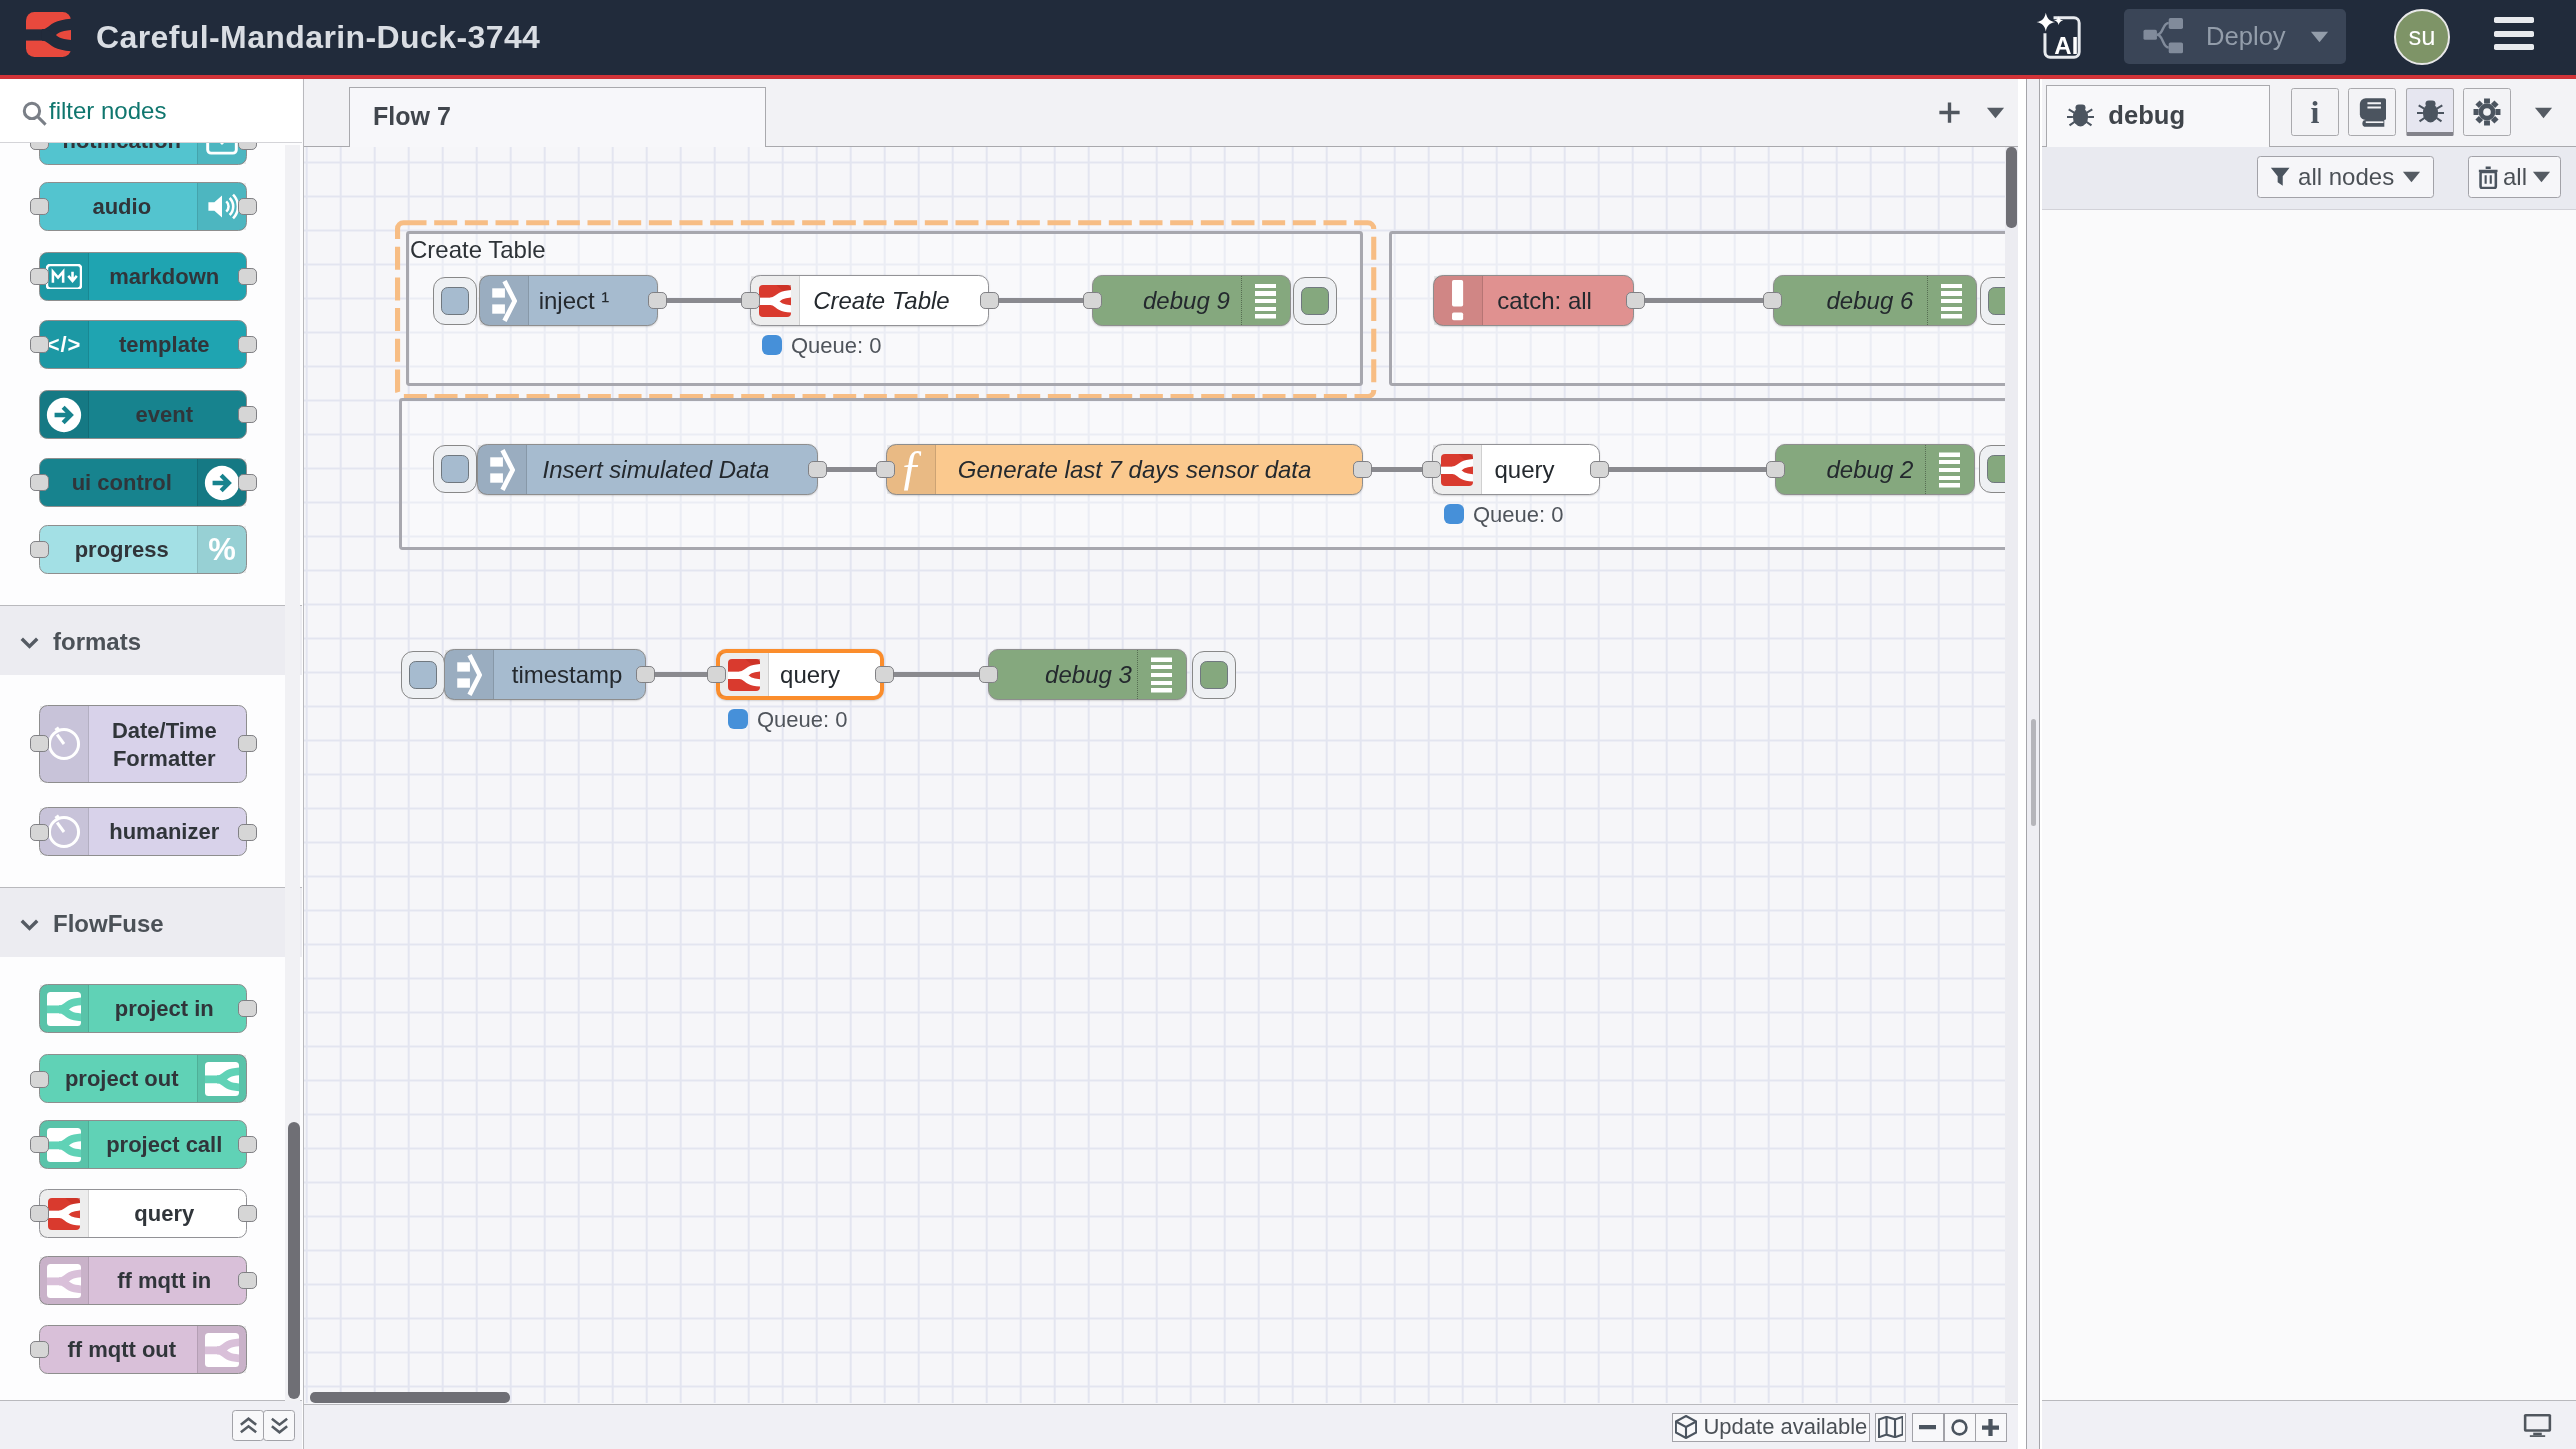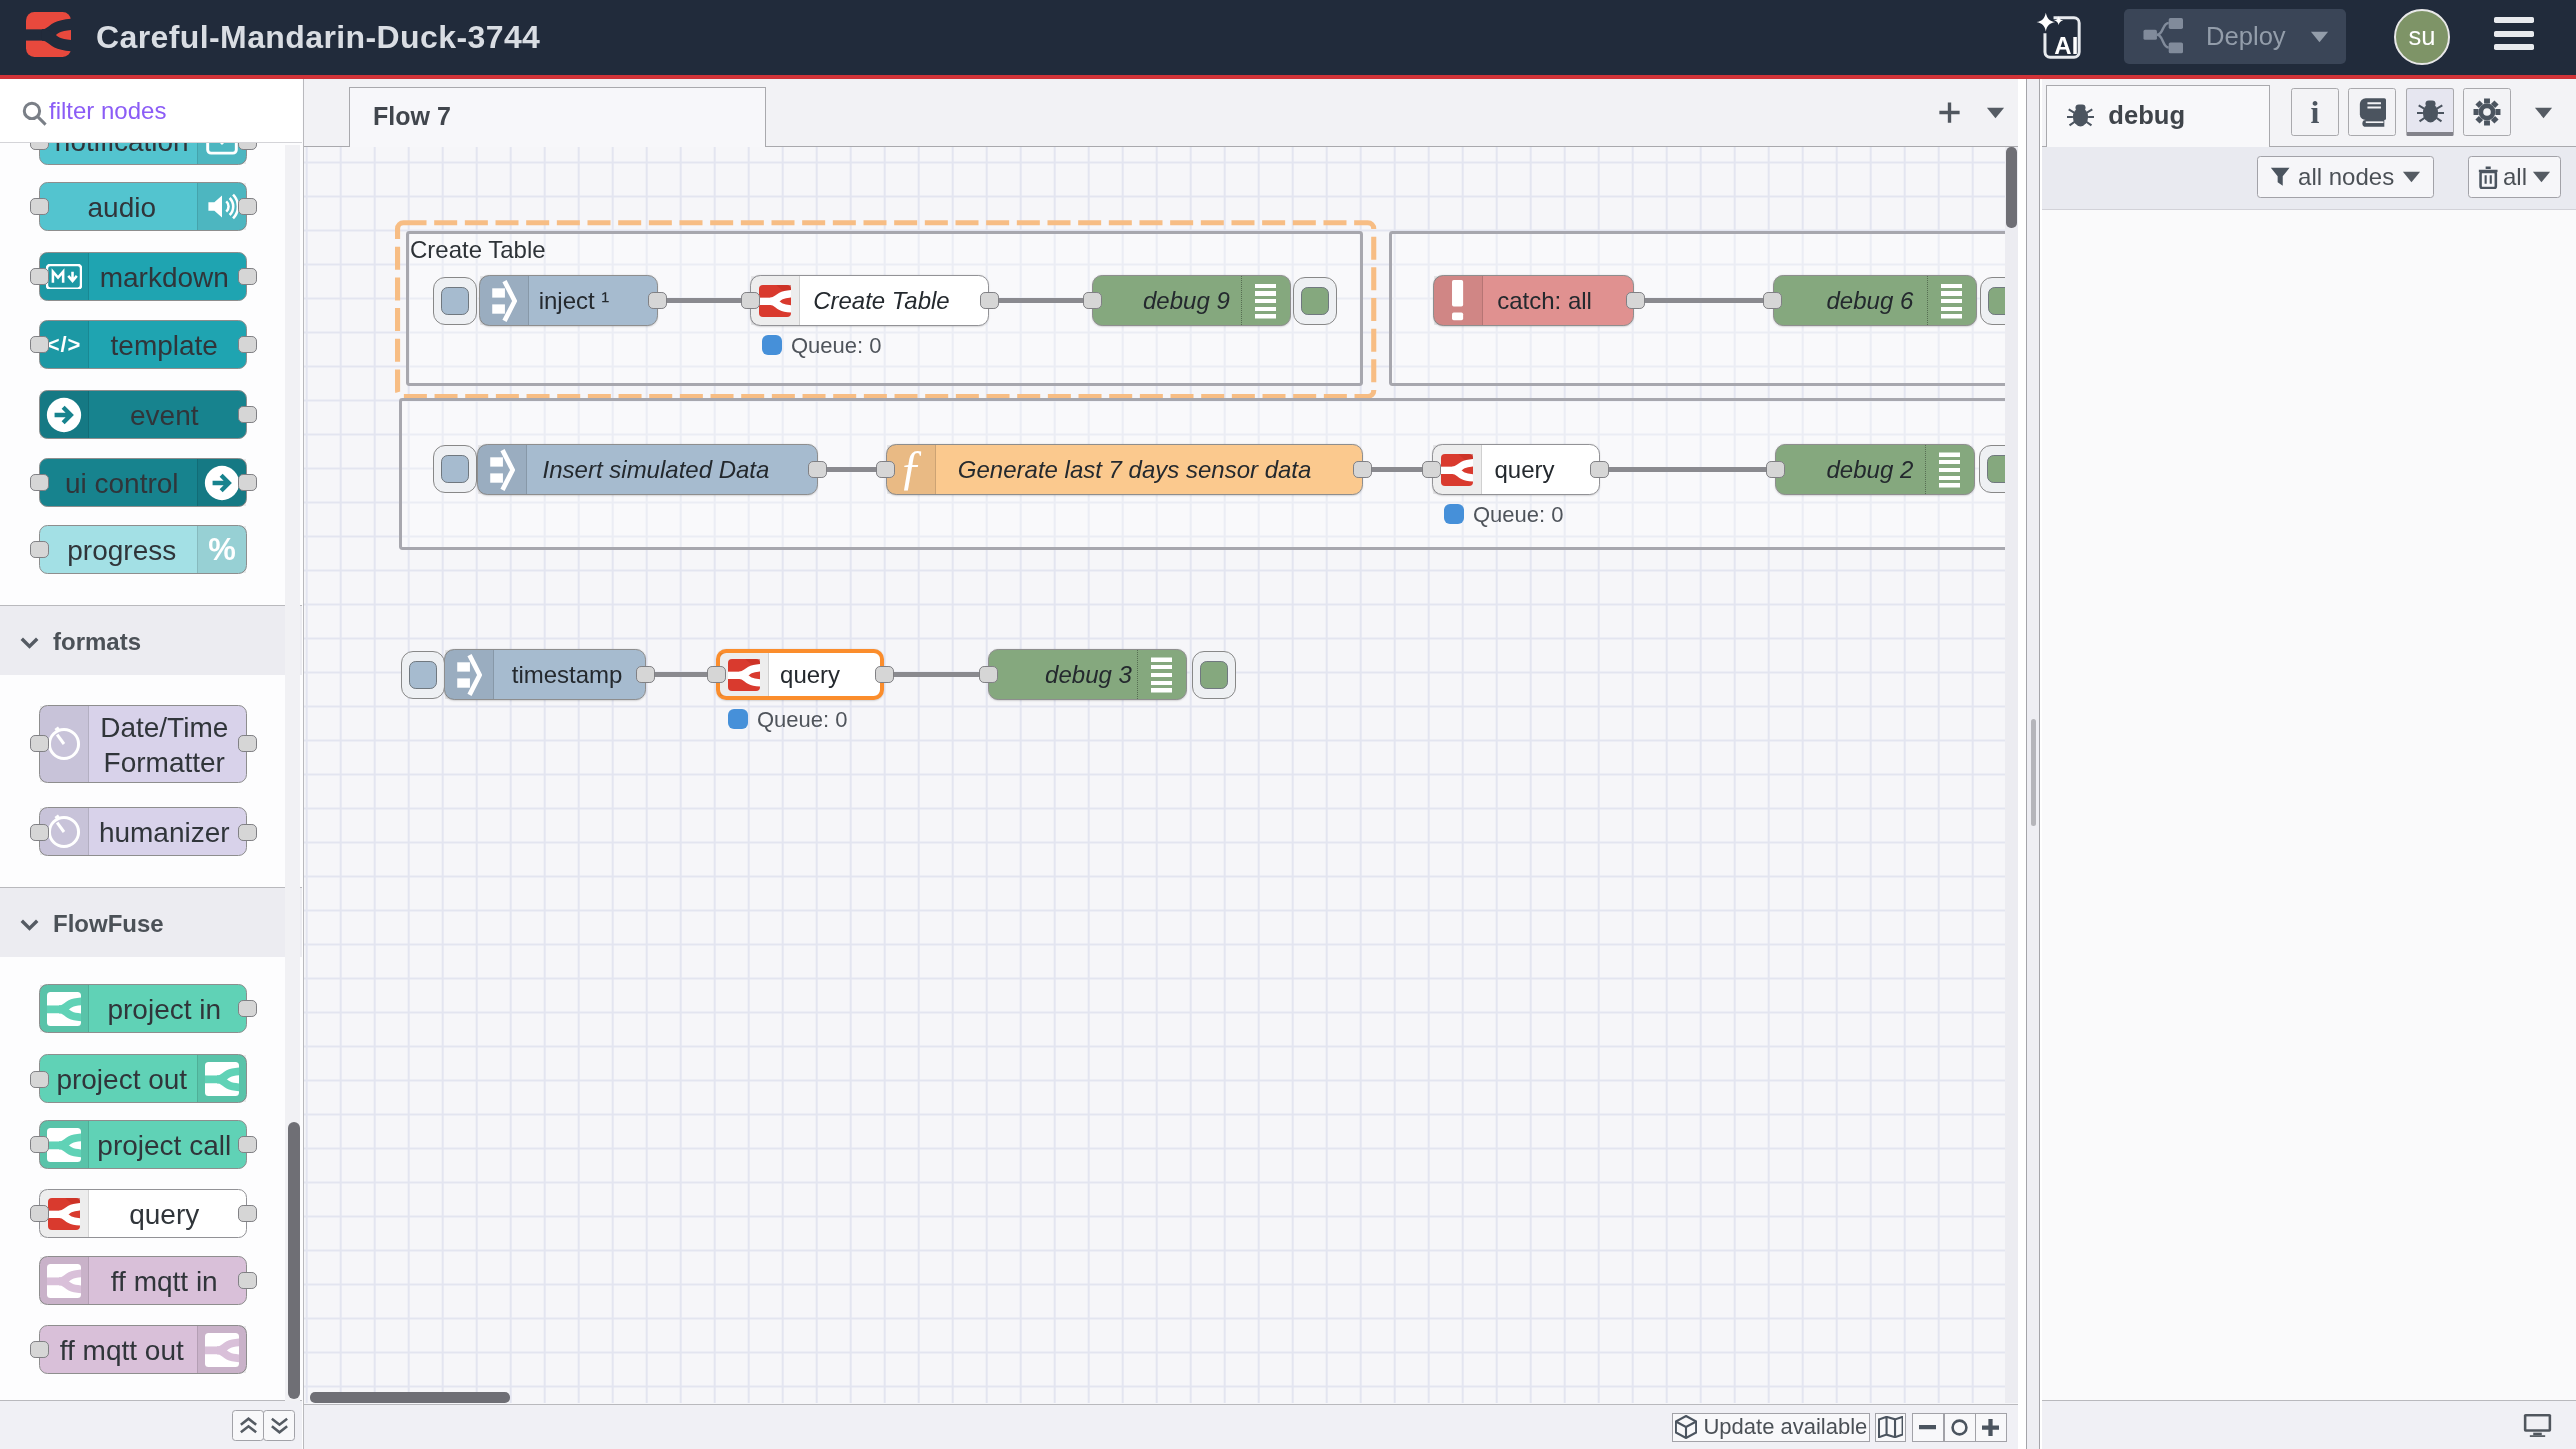--- a/index.html
+++ b/index.html
@@ -3,23 +3,23 @@
 * { margin:0; padding:0; box-sizing:border-box; }
 html,body { width:2576px; height:1450px; overflow:hidden; font-family:"Liberation Sans",sans-serif; }
 #app { position:relative; width:2576px; height:1450px; background:#f6f6f9; }
 
 #hdr { position:absolute; left:0; top:0; width:2576px; height:75px; background:#212b3b; }
 #redline { position:absolute; left:0; top:75px; width:2576px; height:4.3px; background:#d23338; }
 #title { position:absolute; left:96px; top:19px; font-size:32px; font-weight:700; color:#d9dde3; letter-spacing:0.4px; }
 
 #palette { position:absolute; left:0; top:79px; width:304px; height:1371px; background:#fdfdfe; border-right:1.7px solid #b9b9bd; overflow:hidden; }
 #psearch { position:absolute; left:0; top:0; width:302px; height:64px; background:#fff; border-bottom:1.7px solid #d4d4d8; }
-#psearch .ph { position:absolute; left:49px; top:18px; font-size:24px; color:#8b5cf6; }
+#psearch .ph { position:absolute; left:49px; top:18px; font-size:24px; color:#0f766e; }
 .pnode { position:absolute; left:39px; width:208px; border:1.7px solid #8e8e8e; border-radius:8.5px; }
-.plabel { position:absolute; top:1px; bottom:0; display:flex; align-items:center; justify-content:center; font-size:28px; color:#30353a; text-align:center; line-height:1.25; }
+.plabel { position:absolute; top:1px; bottom:0; display:flex; align-items:center; justify-content:center; font-size:22px; color:#30353a; text-align:center; line-height:1.25;font-weight:bold; }
 .pport { position:absolute; width:19px; height:17px; background:#d6d6d6; border:1.7px solid #808084; border-radius:5.1px; }
 .psec { position:absolute; left:0; width:302px; height:70px; background:#ececf1; border-top:1.7px solid #b9b9bd; }
 .psec .txt { position:absolute; left:53px; top:22px; font-size:24px; font-weight:700; color:#4b5157; }
 .psec .ch { position:absolute; left:20.4px; top:31px; }
 #pfoot { position:absolute; left:0; top:1321px; width:302px; height:49px; background:#f0f0f5; border-top:1.7px solid #b9b9bd; }
 .fbtn { position:absolute; border:1.7px solid #a2a2a8; background:#f8f8fa; border-radius:3.4px; display:flex; align-items:center; justify-content:center; }
 #pscroll { position:absolute; left:288px; top:1043px; width:12px; height:277px; background:#6f6f75; border-radius:6px; }
 
 #canvas { position:absolute; left:304px; top:79px; width:1714px; height:1325px; overflow:hidden; background:#f6f6f9; }
 #tabbar { position:absolute; left:0; top:0; width:1714px; height:68px; background:#f2f2f5; border-bottom:1.7px solid #a9a9ad; }

